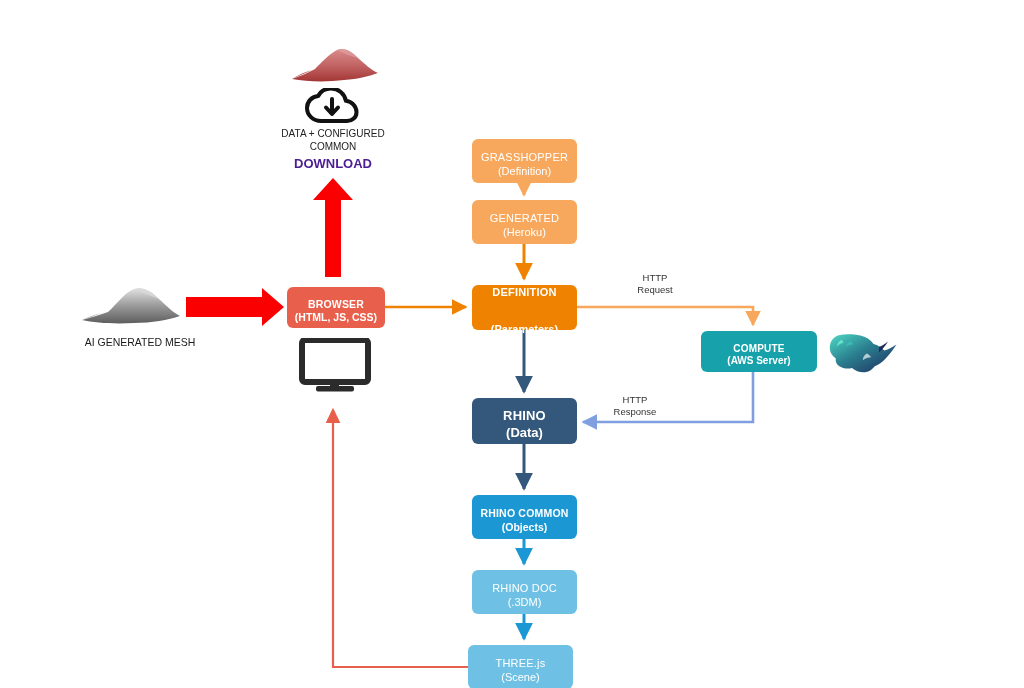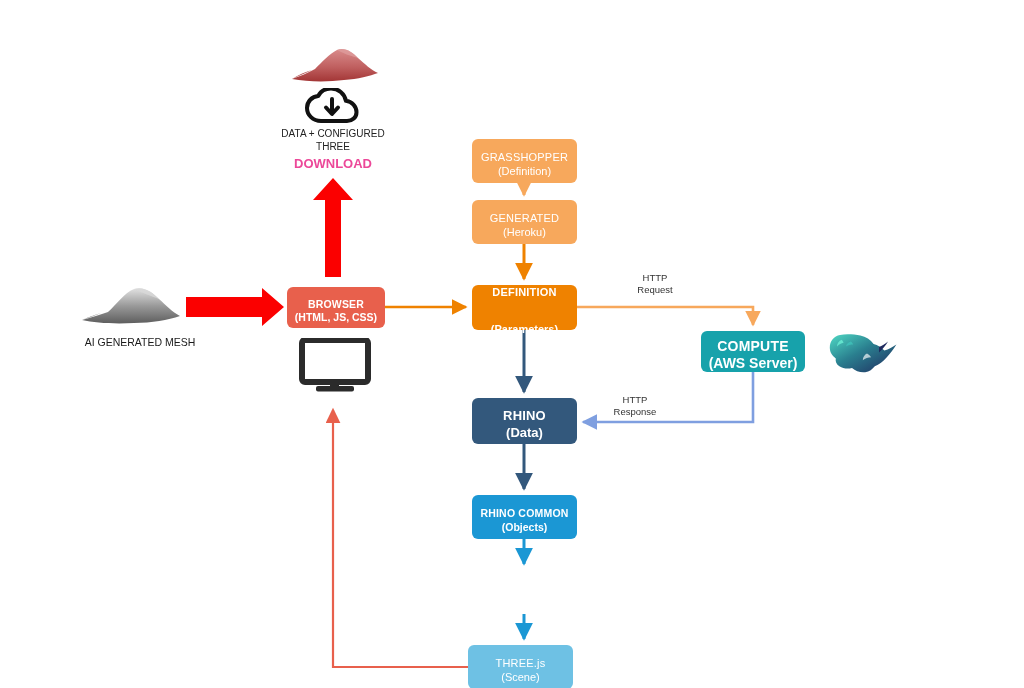--- a/index.html
+++ b/index.html
@@ -142,35 +142,39 @@
   <div class="box" style="left:472px;top:285px;width:105px;height:45px;background:#ef8200;font-size:11px;gap:23px;">
     <span class="l1">DEFINITION</span>
     <span class="l2">(Parameters)</span>
   </div>
 
   <div class="box" style="left:287px;top:287px;width:98px;height:41px;background:#e8604c;font-size:10.5px;">
     <span class="l1">BROWSER</span>
     <span class="l2">(HTML, JS, CSS)</span>
   </div>
 
-  <div class="box" style="left:701px;top:331px;width:104px;height:41px;background:#17a2ab;font-size:14px;">
+  <div class="box" style="left:701px;top:331px;width:116px;height:41px;background:#17a2ab;font-size:10px;">
     <span class="l1">COMPUTE</span>
     <span class="l2">(AWS Server)</span>
   </div>
 
   <div class="box" style="left:472px;top:398px;width:105px;height:46px;background:#33587c;font-size:13px;">
     <span class="l1">RHINO</span>
     <span class="l2">(Data)</span>
   </div>
 
   <div class="box" style="left:472px;top:495px;width:105px;height:44px;background:#1b97d4;font-size:10.5px;">
     <span class="l1">RHINO COMMON</span>
     <span class="l2">(Objects)</span>
   </div>
 
+  <div class="box soft" style="left:472px;top:570px;width:105px;height:44px;background:#6ec1e4;font-size:11px;">
+    <span class="l1">RHINO DOC</span>
+    <span class="l2">(.3DM)</span>
+  </div>
 
   <div class="box soft" style="left:468px;top:645px;width:105px;height:44px;background:#6ec1e4;font-size:11px;">
     <span class="l1">THREE.js</span>
     <span class="l2">(Scene)</span>
   </div>
 
   <div class="lbl" style="left:620px;top:272px;width:70px;font-size:9.5px;">
     <div>HTTP</div>
     <div>Request</div>
   </div>
@@ -184,22 +188,22 @@
     <svg width="60" height="40" viewBox="0 0 60 40">
       <path d="M18,33 C10,33 4,27 4,20 C4,13.5 9,8.5 15.2,8 C17.6,3.4 22.4,0.5 28,0.5
                C35.4,0.5 41.6,5.8 42.9,12.8 C49,13.5 53.5,18.4 53.5,24.2 C53.5,29.4 49.3,33 44,33 Z" fill="none" stroke="#111" stroke-width="4" stroke-linejoin="round"></path>
       <line x1="29" y1="11" x2="29" y2="24" stroke="#111" stroke-width="4" stroke-linecap="round"></line>
       <path d="M23,19.5 L29,26 L35,19.5" fill="none" stroke="#111" stroke-width="4" stroke-linecap="round" stroke-linejoin="round"></path>
     </svg>
   </div>
 
   <div class="lbl" style="left:258px;top:127px;width:150px;font-size:10px;color:#222;">
     <div>DATA + CONFIGURED</div>
-    <div>THREE</div>
-    <div style="font-size:13px;font-weight:bold;margin-top:3px;color:#ec4899;">DOWNLOAD</div>
+    <div>COMMON</div>
+    <div style="font-size:13px;font-weight:bold;margin-top:3px;color:#4c1d95;">DOWNLOAD</div>
   </div>
 
   <div class="icon" style="left:299px;top:338px;">
     <svg width="72" height="54" viewBox="0 0 72 54">
       <rect x="3" y="2" width="66" height="42" rx="3" fill="none" stroke="#2b2b2b" stroke-width="6"></rect>
       <rect x="31" y="44" width="9" height="5" fill="#2b2b2b"></rect>
       <rect x="17" y="48" width="38" height="5.5" rx="2" fill="#2b2b2b"></rect>
     </svg>
   </div>
 

